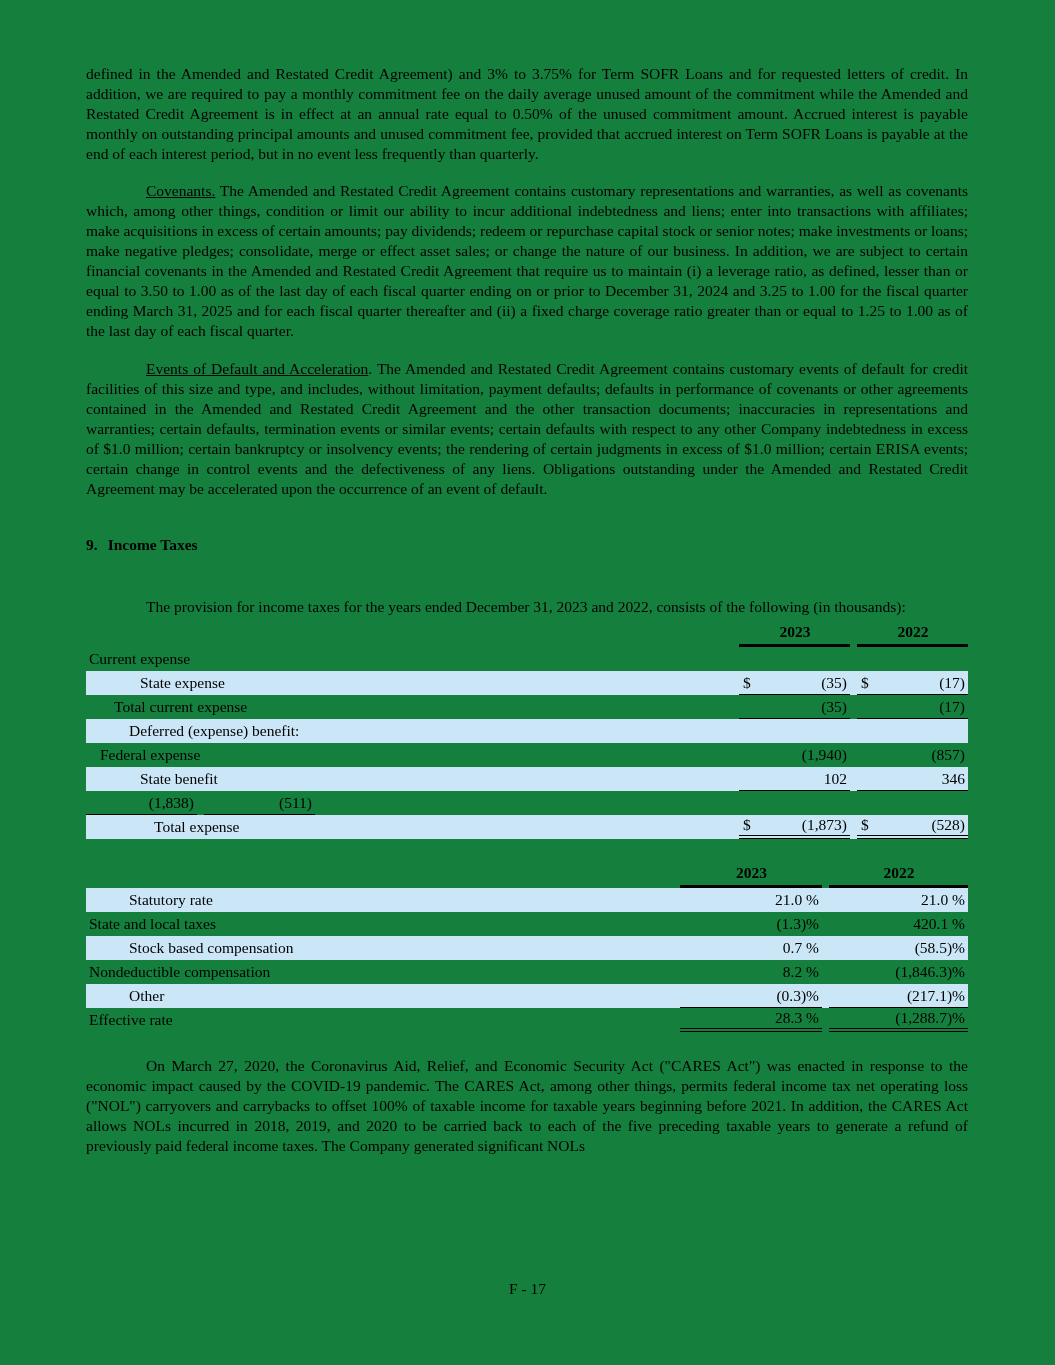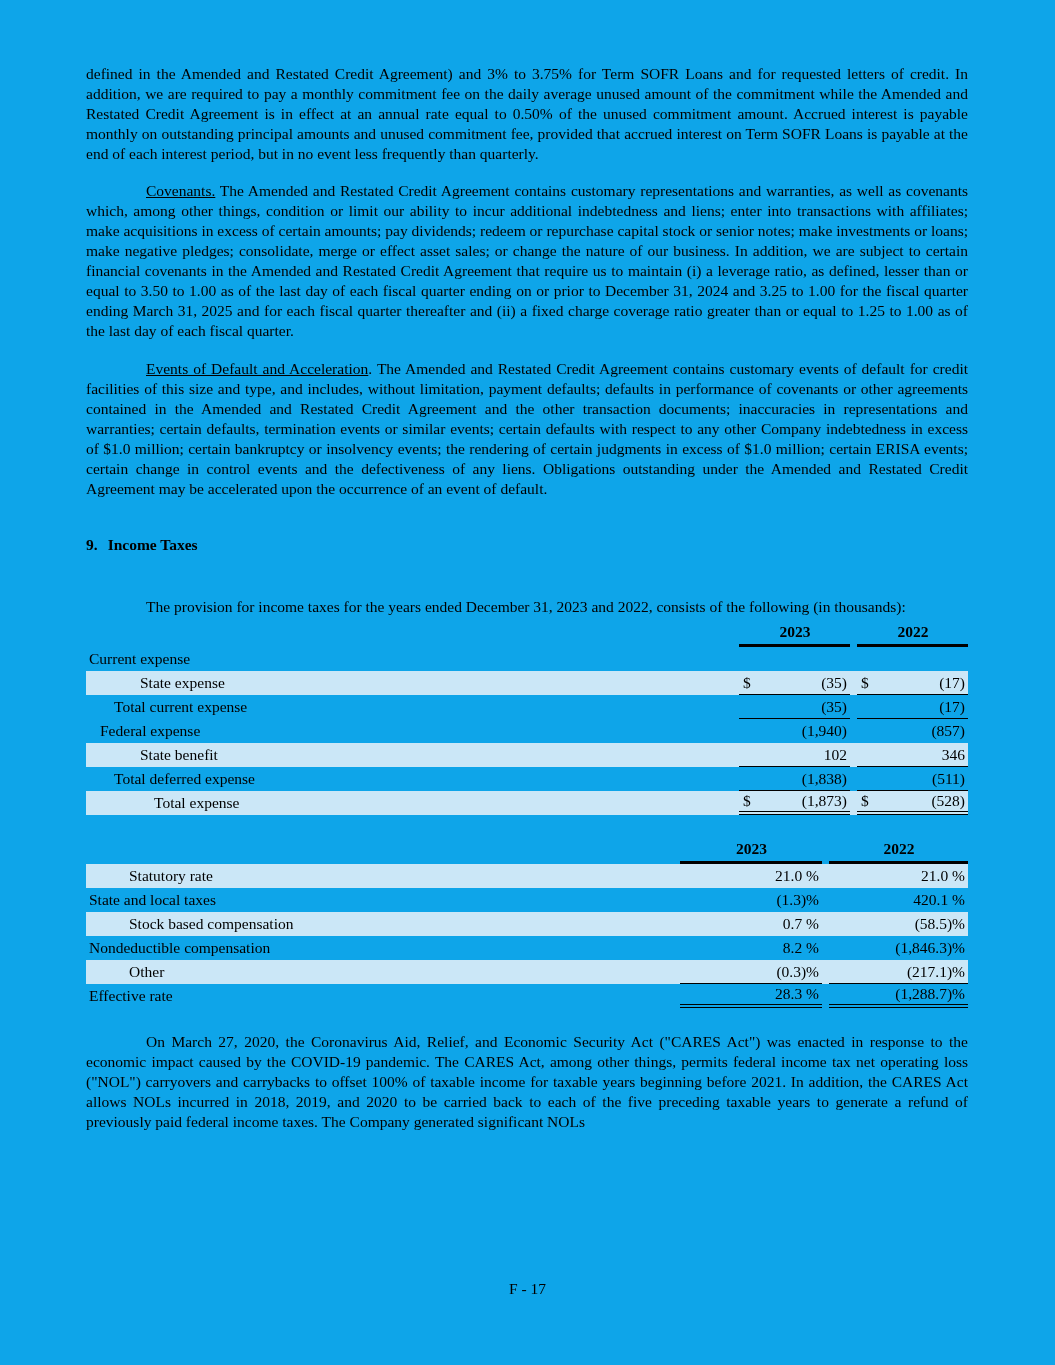--- a/index.html
+++ b/index.html
@@ -2,21 +2,21 @@
 <html style="--shade: #cbe7f7;"><head>
 <meta charset="utf-8">
 <style>
   * { margin: 0; padding: 0; box-sizing: border-box; }
   html, body { background: #ffffff; }
   body { font-family: "Liberation Serif", "DejaVu Serif", serif; color: #000; }
   .page {
     position: relative;
     width: 1055px;
     height: 1365px;
-    background: #0ea5e9;
+    background: #15803d;
     padding: 64px 87px 0 86px;
     overflow: hidden;
   }
   .para {
     font-size: 15.5px;
     line-height: 20px;
     text-align: justify;
   }
   .pind { text-indent: 60px; }
   .lead { text-decoration: underline; }
@@ -122,20 +122,31 @@
         <div class="tlabel ind2">Total current expense</div>
         <div class="tcol u1">
           <span class="cur"></span>
           <span class="val">(35)</span>
         </div>
         <div class="tcol u1">
           <span class="cur"></span>
           <span class="val">(17)</span>
         </div>
       </div>
+      <div class="trow shade">
+        <div class="tlabel ind0">Deferred (expense) benefit:</div>
+        <div class="tcol">
+          <span class="cur"></span>
+          <span class="val"></span>
+        </div>
+        <div class="tcol">
+          <span class="cur"></span>
+          <span class="val"></span>
+        </div>
+      </div>
       <div class="trow">
         <div class="tlabel ind1">Federal expense</div>
         <div class="tcol">
           <span class="cur"></span>
           <span class="val">(1,940)</span>
         </div>
         <div class="tcol">
           <span class="cur"></span>
           <span class="val">(857)</span>
         </div>
@@ -145,21 +156,20 @@
         <div class="tcol u1">
           <span class="cur"></span>
           <span class="val">102</span>
         </div>
         <div class="tcol u1">
           <span class="cur"></span>
           <span class="val">346</span>
         </div>
       </div>
       <div class="trow">
-        <div class="tlabel ind2">Total deferred expense</div>
         <div class="tcol u1">
           <span class="cur"></span>
           <span class="val">(1,838)</span>
         </div>
         <div class="tcol u1">
           <span class="cur"></span>
           <span class="val">(511)</span>
         </div>
       </div>
       <div class="trow shade">

